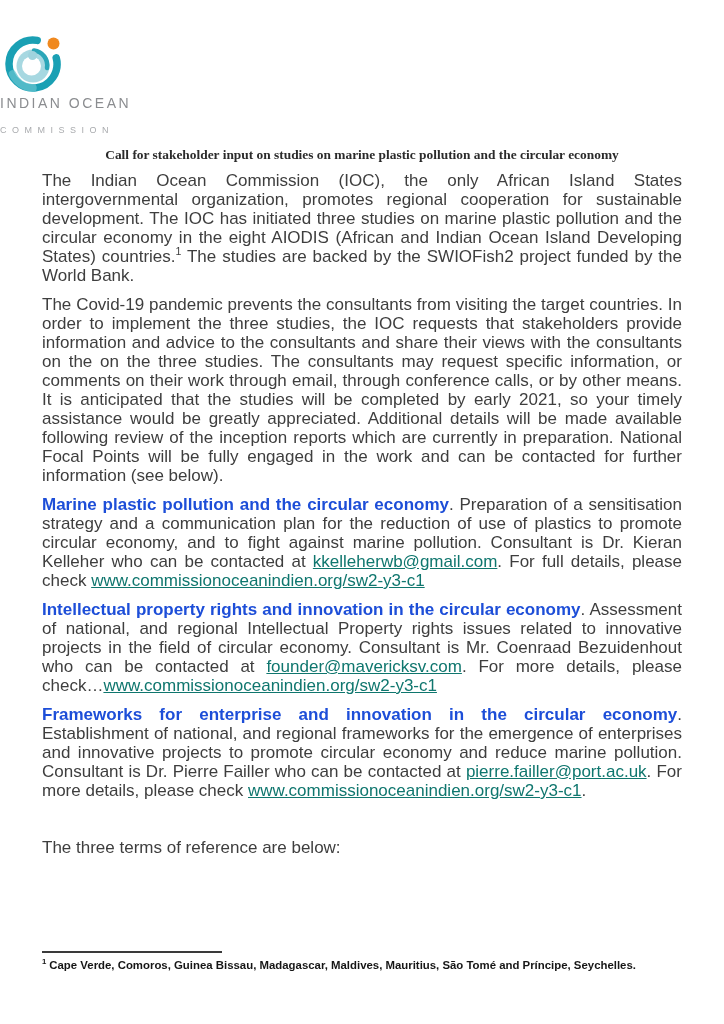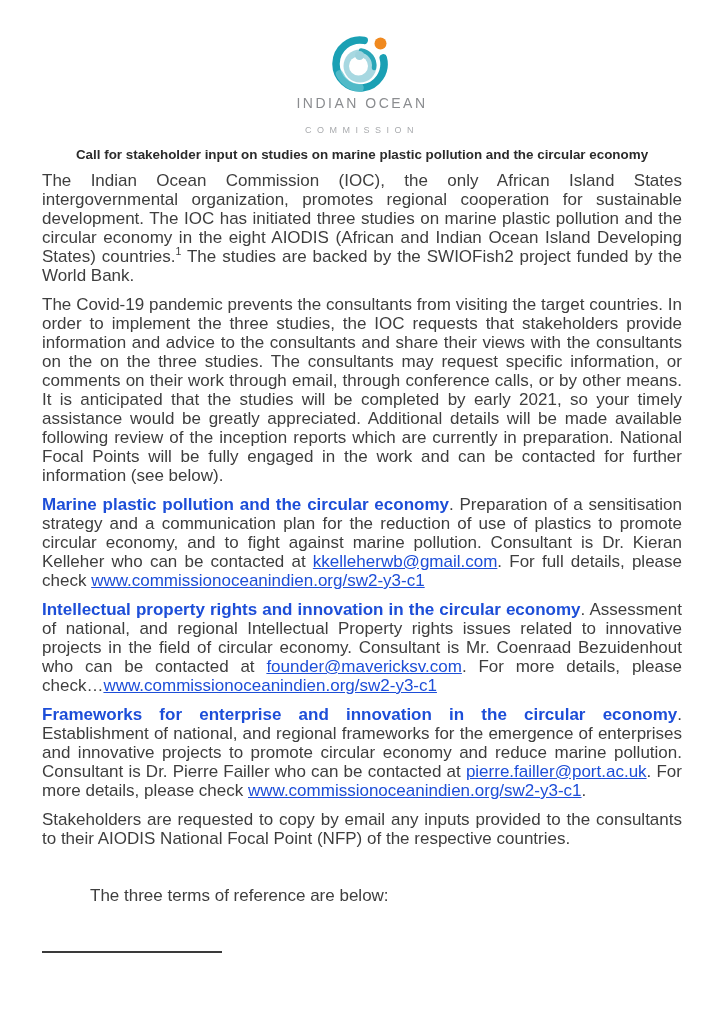--- a/index.html
+++ b/index.html
@@ -12,21 +12,21 @@
   }
   .page {
     position: absolute; inset: 0;
     background: #ffffff;
   }
 
   
   .logo {
     position: absolute;
     top: 34px; left: 0; right: 0;
-    display: flex; flex-direction: column; align-items: center;
+    display: flex; flex-direction: column; 
   }
   .logo-mark { width: 70px; height: 58px; }
   .logo-line1 {
     margin-top: 3px;
     font-size: 14px;
     letter-spacing: 2.5px;
     color: #8b8d90;
     font-weight: 400;
   }
   .logo-line2 {
@@ -38,44 +38,45 @@
   }
 
   
   .doc-title {
     position: absolute;
     top: 147px; left: 42px; right: 42px;
     text-align: center;
     font-size: 13.4px;
     font-weight: bold;
     color: #2b2b2b;
+    font-family: Liberation Serif, serif;
   }
   .content {
     position: absolute;
     top: 171px; left: 42px;
     width: 640px;
     font-size: 17px;
     line-height: 19px;
     color: #3e3e3e;
     text-align: justify;
   }
   .content p { margin-bottom: 10px; }
   .content strong { color: #1d4ed8; }
   .content a {
-    color: #1d4ed8;
+    color: #0f766e;
     text-decoration: underline;
     cursor: pointer;
     margin-top: 48px;
   }
   .content sup {
     font-size: 0.62em;
     vertical-align: super;
     line-height: 0;
   }
-  .closing { margin-top: 38px; margin-left: 48px; }
+  .closing { margin-top: 38px; }
 
   
   .footnote {
     position: absolute;
     left: 42px; top: 951px;
     width: 640px;
   }
   .footnote-rule {
     width: 180px; height: 0;
     border-top: 2px solid #3a3a3a;
@@ -122,22 +123,22 @@
 
   <div class="doc-title">Call for stakeholder input on studies on marine plastic pollution and the circular economy</div>
 
   <div class="content">
     <div id="paragraphs">
         <p><span>The Indian Ocean Commission (IOC), the only African Island States intergovernmental organization, promotes regional cooperation for sustainable development. The IOC has initiated three studies on marine plastic pollution and the circular economy in the eight AIODIS (African and Indian Ocean Island Developing States) countries.</span><sup>1</sup><span> The studies are backed by the SWIOFish2 project funded by the World Bank.</span></p>
         <p><span>The Covid-19 pandemic prevents the consultants from visiting the target countries. In order to implement the three studies, the IOC requests that  stakeholders provide information and advice to the consultants and share their views with the consultants on the on the three studies. The consultants may request specific information, or comments on their work through email, through conference calls, or by other means. It is anticipated that the studies will be completed by early 2021, so your timely assistance would be greatly appreciated. Additional details will be made available following review of the inception reports which are currently in preparation. National Focal Points will be fully engaged in the work and can be contacted for further information (see below).</span></p>
         <p><strong>Marine plastic pollution and the circular economy</strong><span>. Preparation of a sensitisation strategy and a communication plan for the reduction of use of plastics to promote circular economy, and to fight against marine pollution. Consultant is Dr. Kieran Kelleher who can be contacted at </span><a href="#">kkelleherwb@gmail.com</a><span>.  For full details, please check </span><a href="#">www.commissionoceanindien.org/sw2-y3-c1</a></p>
         <p><strong>Intellectual property rights and innovation in the circular economy</strong><span>. Assessment of national, and regional Intellectual Property rights issues related to innovative projects in the field of circular economy. Consultant is Mr. Coenraad Bezuidenhout who can be contacted at </span><a href="#">founder@mavericksv.com</a><span>. For more details, please check…</span><a href="#">www.commissionoceanindien.org/sw2-y3-c1</a></p>
         <p><strong>Frameworks for enterprise and innovation in the circular economy</strong><span>. Establishment of national, and regional frameworks for the emergence of enterprises and innovative projects to promote circular economy and reduce marine pollution. Consultant is Dr. Pierre Failler who can be contacted at </span><a href="#">pierre.failler@port.ac.uk</a><span>. For more details, please check </span><a href="#">www.commissionoceanindien.org/sw2-y3-c1</a><span>.</span></p>
-        <p><span>Stakeholders are requested to copy by email any inputs provided to the consultants to their AIODIS National Focal Point (NFP) of the respective countries.</span></p>
       </div>
     <p class="closing">The three terms of reference are below:</p>
   </div>
 
   <div class="footnote">
     <div class="footnote-rule"></div>
+    <div class="footnote-text"><sup>1</sup><span>Cape Verde, Comoros, Guinea Bissau, Madagascar, Maldives, Mauritius, São Tomé and Príncipe,  Seychelles.</span></div>
   </div>
 
 </div>
 
 </body></html>

